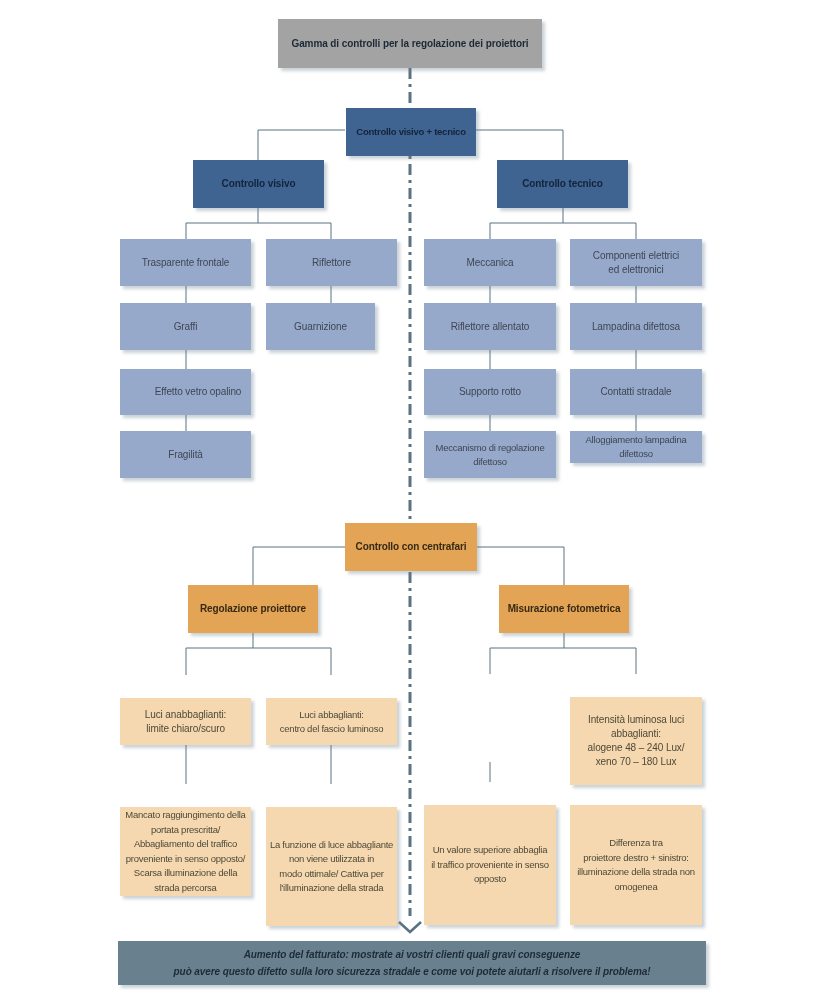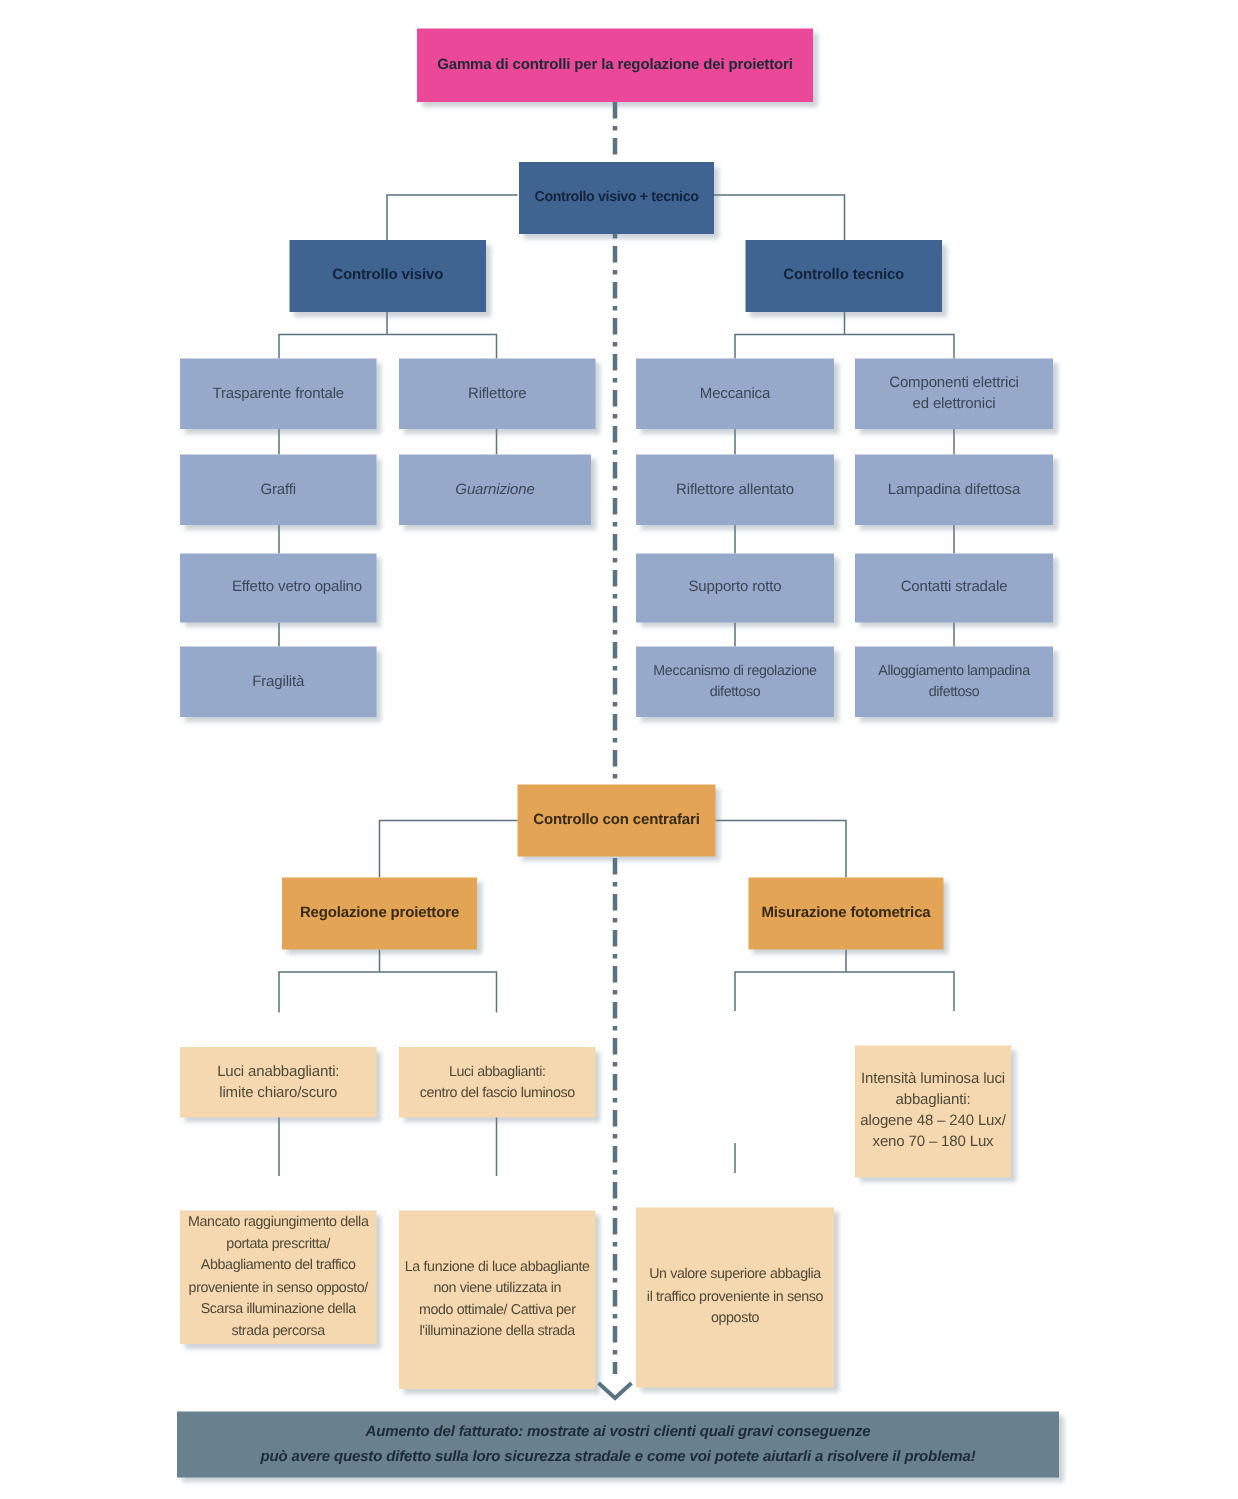--- a/index.html
+++ b/index.html
@@ -10,21 +10,21 @@
   }
   svg.lines { position:absolute; left:0; top:0; width:825px; height:999px; }
   .box {
     position:absolute; box-sizing:border-box;
     display:flex; align-items:center; justify-content:center;
     text-align:center; white-space:pre-line;
     font-size:10px; line-height:14px; letter-spacing:-0.1px;
     padding:2px 3px;
     box-shadow:3px 3px 3px rgba(105,128,143,0.35);
   }
-  .steel  { background:#ec4899; color:#1d2935; font-weight:bold; }
+  .steel  { background:#a3a3a3; color:#1d2935; font-weight:bold; }
   .navy   { background:#3f6492; color:#14233a; font-weight:bold; }
   .blue   { background:#97a9ca; color:#3e4654; }
   .orange { background:#e3a455; color:#362a15; font-weight:bold; }
   .peach  { background:#f5d8af; color:#4e4939;margin-top:23px; }
   .footerbar {
     background:#69808f; color:#1d2b36; font-weight:bold;
     line-height:17px; font-size:10px;
   }
   .sm   { font-size:9.5px; letter-spacing:-0.25px; line-height:14px; }
   .tall { line-height:14.5px; }
@@ -84,58 +84,62 @@
 
   <div class="box navy" style="left:497px; top:160px; width:131px; height:48px;">Controllo tecnico</div>
 
   <div class="box blue" style="left:120px; top:239px; width:131px; height:47px;">Trasparente frontale</div>
   <div class="box blue" style="left:266px; top:239px; width:131px; height:47px;">Riflettore</div>
   <div class="box blue" style="left:424px; top:239px; width:132px; height:47px;">Meccanica</div>
   <div class="box blue" style="left:570px; top:239px; width:132px; height:47px;">Componenti elettrici
 ed elettronici</div>
 
   <div class="box blue" style="left:120px; top:303px; width:131px; height:47px;">Graffi</div>
-  <div class="box blue" style="left:266px; top:303px; width:128px; height:47px;font-style:italic;">Guarnizione</div>
+  <div class="box blue" style="left:266px; top:303px; width:109px; height:47px;">Guarnizione</div>
   <div class="box blue" style="left:424px; top:303px; width:132px; height:47px;">Riflettore allentato</div>
   <div class="box blue" style="left:570px; top:303px; width:132px; height:47px;">Lampadina difettosa</div>
 
   <div class="box blue" style="left:120px; top:369px; width:131px; height:46px;padding-left:28px;">Effetto vetro opalino</div>
   <div class="box blue" style="left:424px; top:369px; width:132px; height:46px;">Supporto rotto</div>
   <div class="box blue" style="left:570px; top:369px; width:132px; height:46px;">Contatti stradale</div>
 
   <div class="box blue" style="left:120px; top:431px; width:131px; height:47px;">Fragilità</div>
   <div class="box blue sm" style="left:424px; top:431px; width:132px; height:47px;">Meccanismo di regolazione
 difettoso</div>
-  <div class="box blue sm" style="left:570px; top:431px; width:132px; height:47px;">Alloggiamento lampadina
+  <div class="box blue sm" style="left:570px; top:431px; width:132px; height:32px;">Alloggiamento lampadina
 difettoso</div>
 
   <div class="box orange" style="left:345px; top:523px; width:132px; height:48px;">Controllo con centrafari</div>
 
   <div class="box orange" style="left:188px; top:585px; width:130px; height:48px;">Regolazione proiettore</div>
   <div class="box orange" style="left:499px; top:585px; width:130px; height:48px;">Misurazione fotometrica</div>
 
   <div class="box peach" style="left:120px; top:675px; width:131px; height:47px;">Luci anabbaglianti:
 limite chiaro/scuro</div>
   <div class="box peach sm" style="left:266px; top:675px; width:131px; height:47px;">Luci abbaglianti:
 centro del fascio luminoso</div>
-  <div class="box peach" style="left:570px; top:674px; width:104px; height:88px;">Intensità luminosa luci
+  <div class="box peach" style="left:570px; top:674px; width:132px; height:88px;">Intensità luminosa luci
 abbaglianti:
 alogene 48 – 240 Lux/
 xeno 70 – 180 Lux</div>
 
   <div class="box peach sm tall" style="left:120px; top:784px; width:131px; height:89px;">Mancato raggiungimento della
 portata prescritta/
 Abbagliamento del traffico
 proveniente in senso opposto/
 Scarsa illuminazione della
 strada percorsa</div>
   <div class="box peach sm tall" style="left:266px; top:784px; width:131px; height:119px;">La funzione di luce abbagliante
 non viene utilizzata in
 modo ottimale/ Cattiva per
 l'illuminazione della strada</div>
   <div class="box peach sm tall" style="left:424px; top:782px; width:132px; height:120px;">Un valore superiore abbaglia
 il traffico proveniente in senso
 opposto</div>
+  <div class="box peach sm tall" style="left:570px; top:782px; width:132px; height:120px;">Differenza tra
+proiettore destro + sinistro:
+illuminazione della strada non
+omogenea</div>
 
   <div class="box footerbar" style="left:118px; top:941px; width:588px; height:44px;font-style:italic;">Aumento del fatturato: mostrate ai vostri clienti quali gravi conseguenze
 può avere questo difetto sulla loro sicurezza stradale e come voi potete aiutarli a risolvere il problema!</div>
 
 </div>
 
 </body></html>

